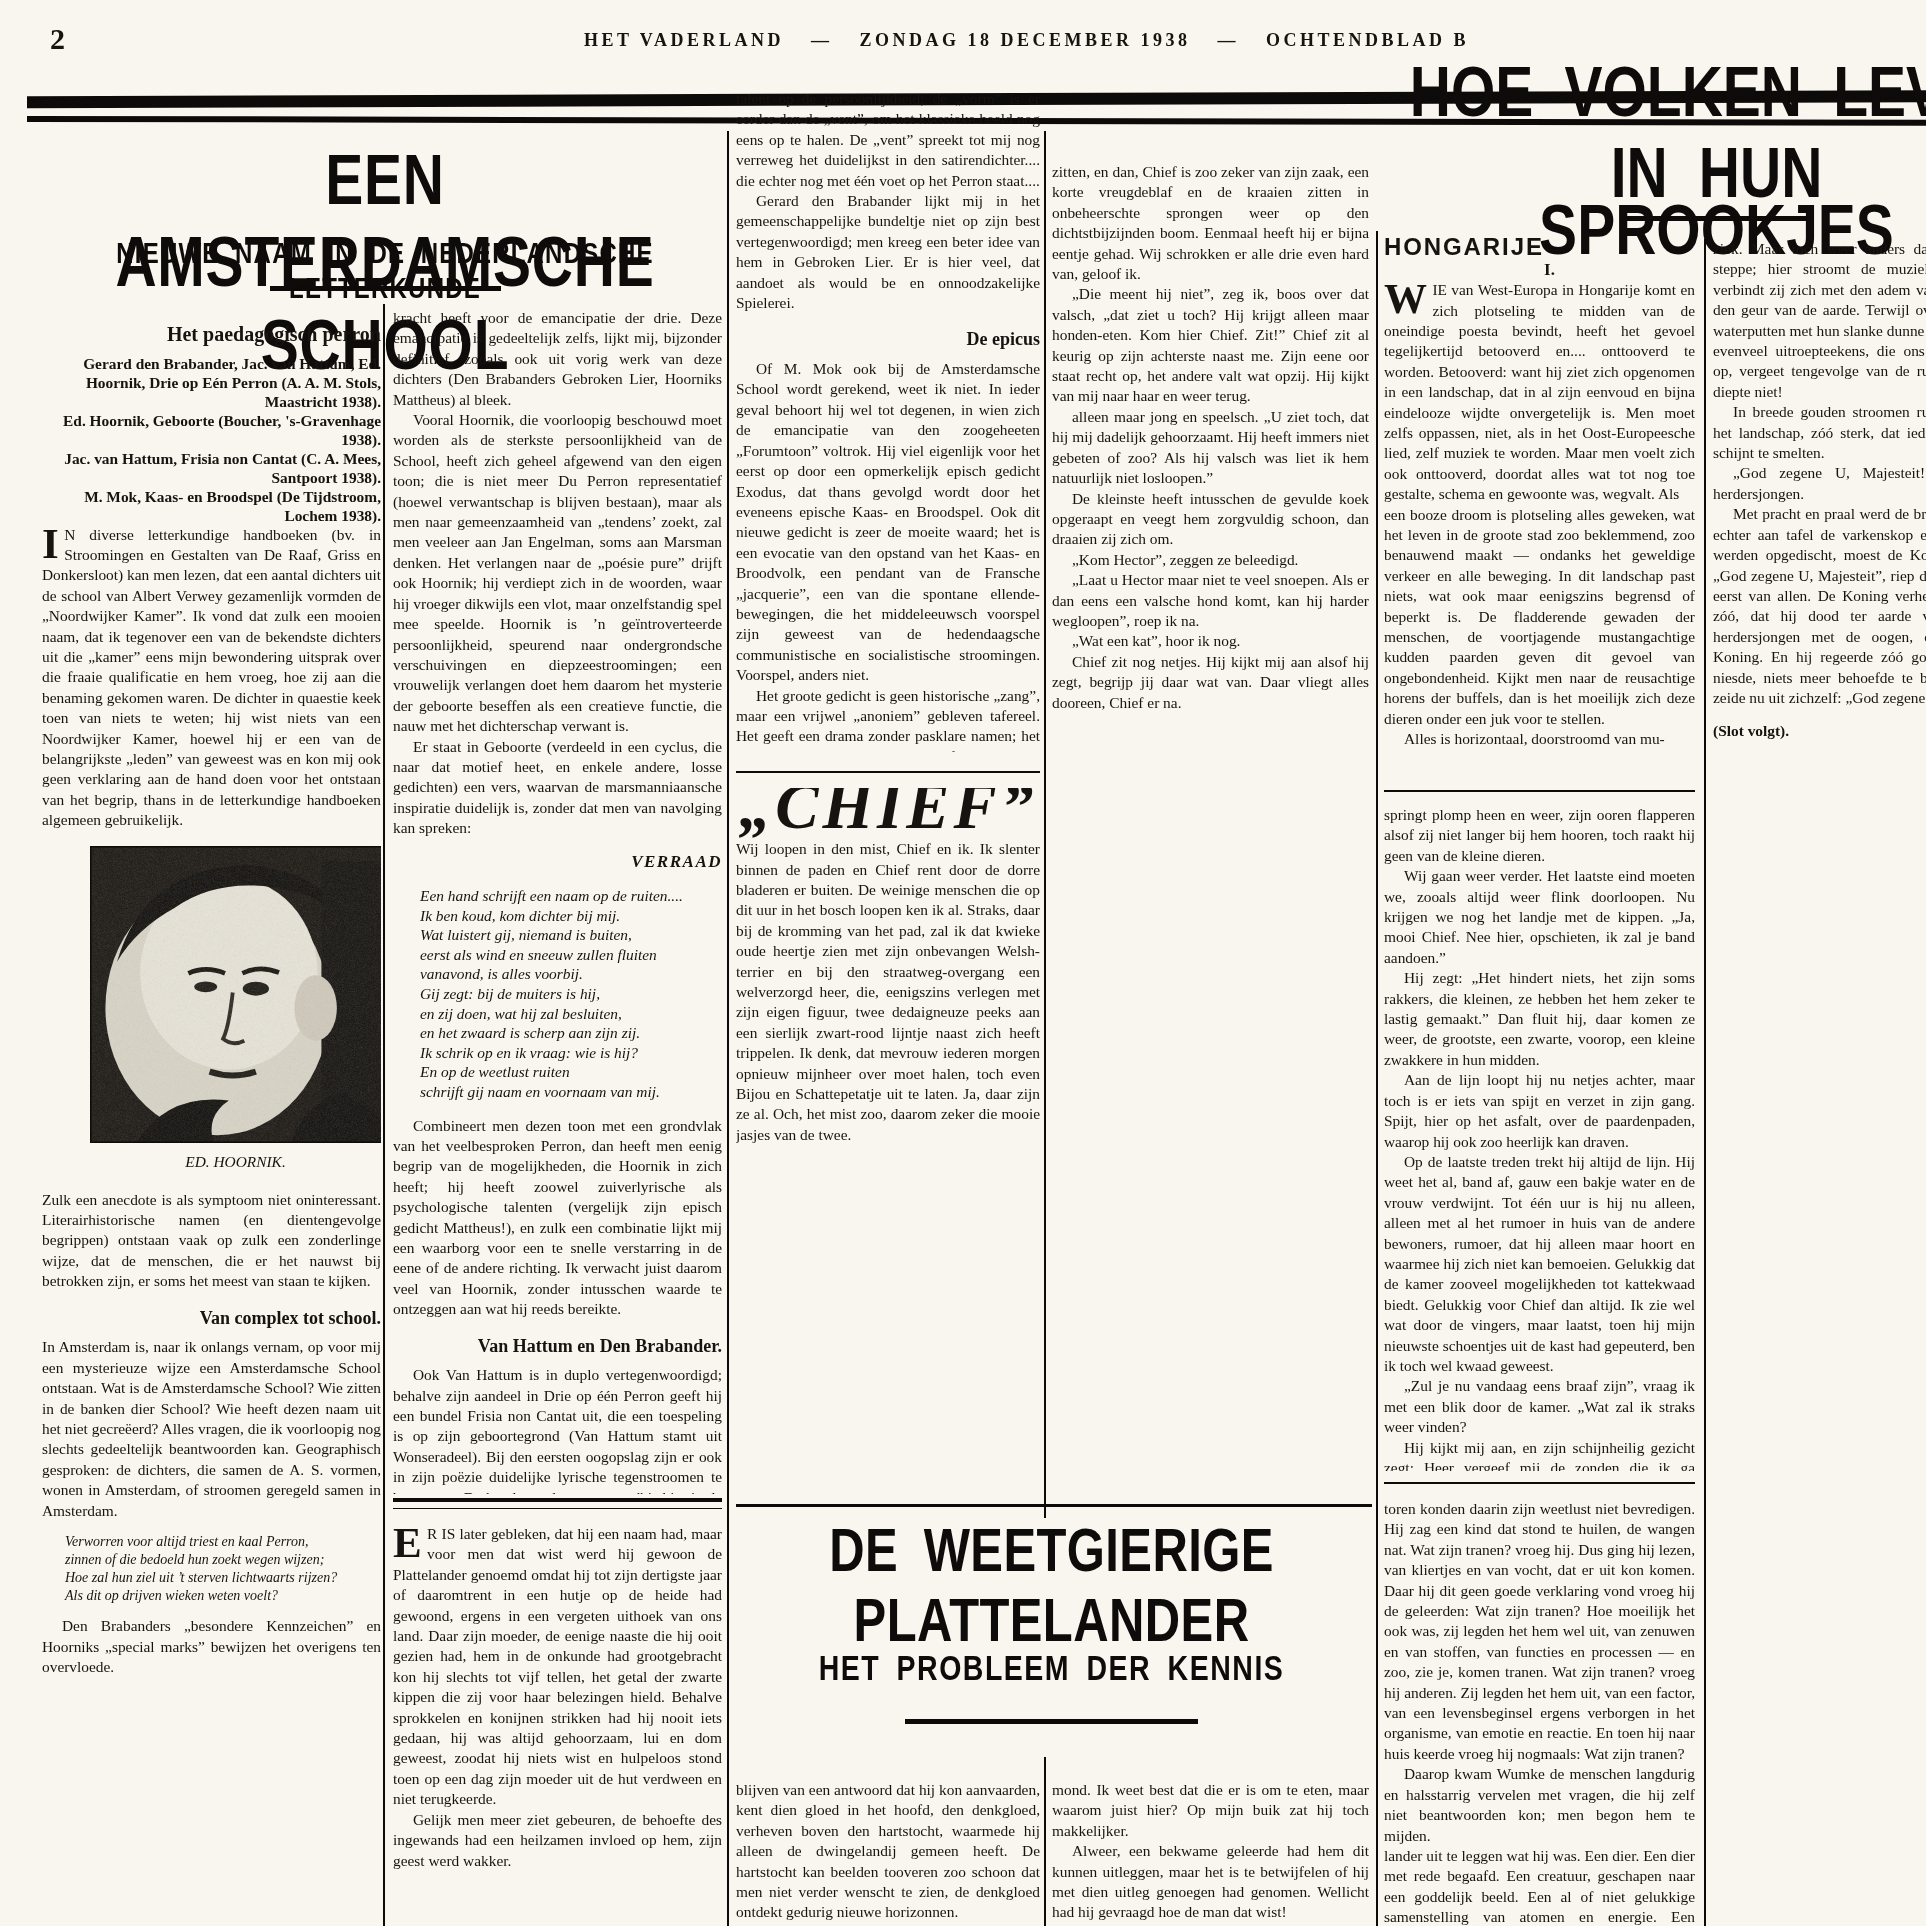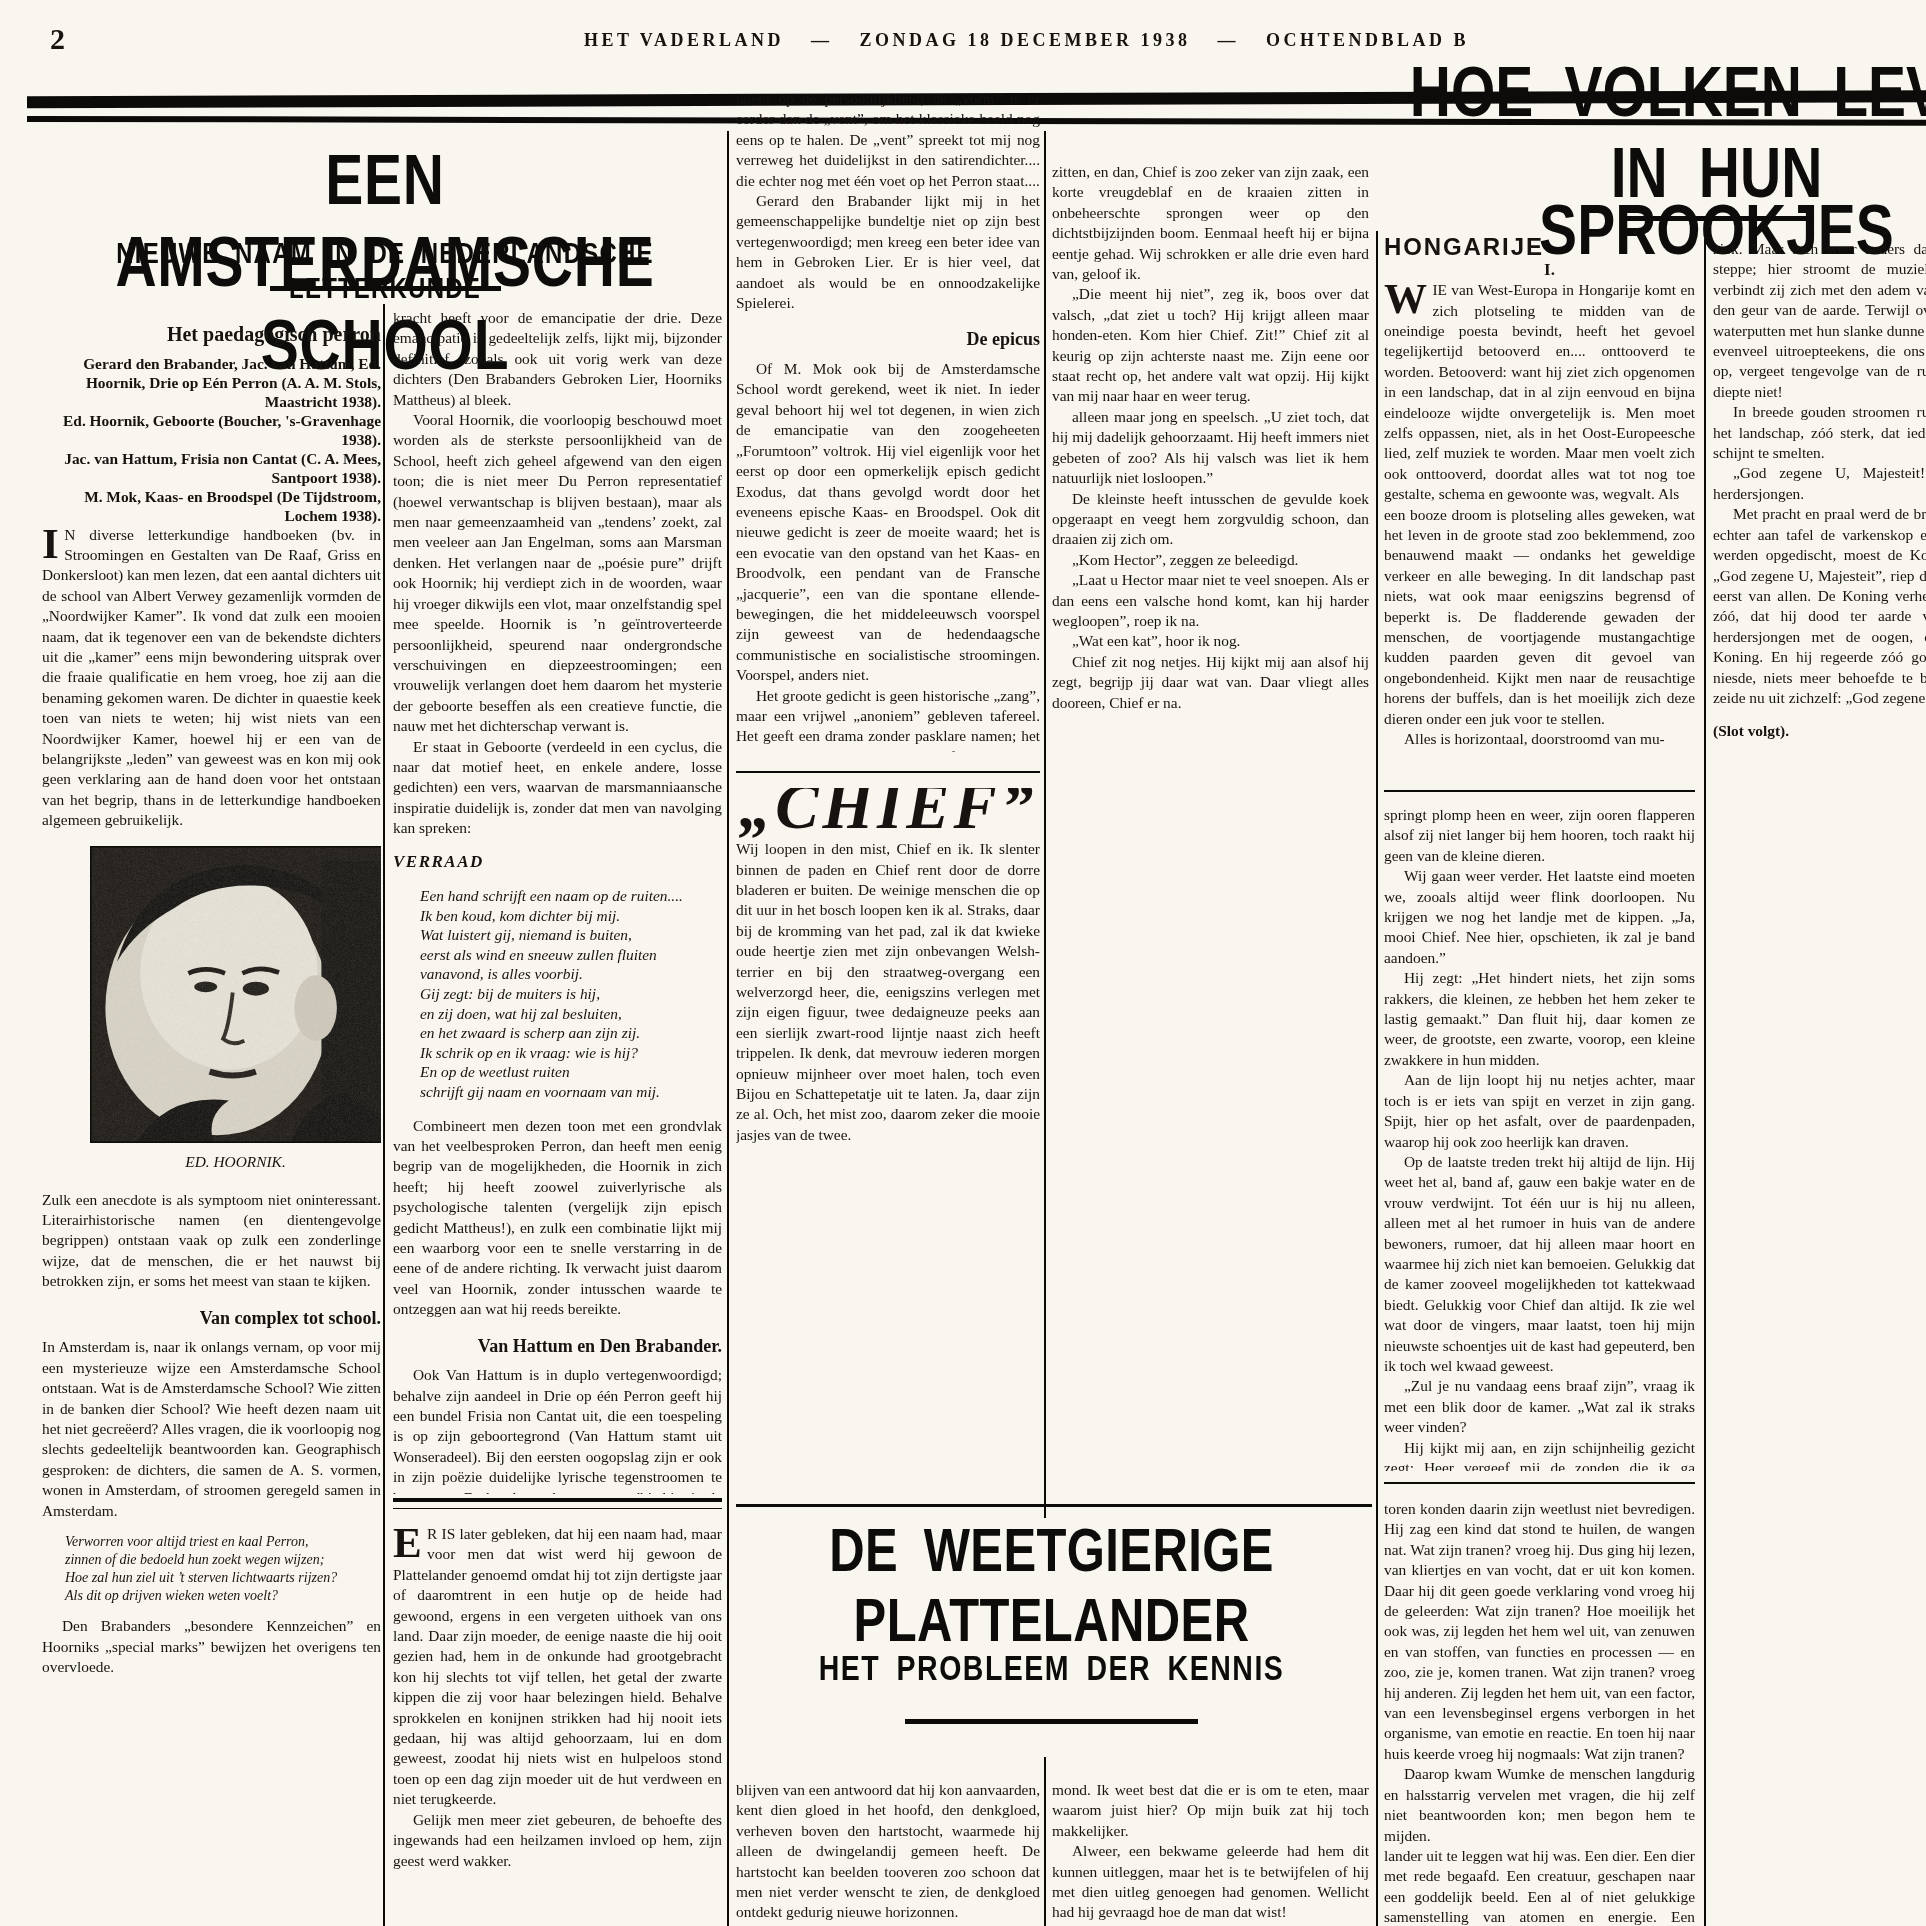--- a/index.html
+++ b/index.html
@@ -24,21 +24,21 @@
            text-align:center;letter-spacing:3.9px;margin:7.7px 0 23px;}
   
   .col{position:absolute;overflow:hidden;font-size:15.4px;line-height:20.4px;text-align:justify;}
   .col p{margin:0;text-indent:20px;}
   .col p.noindent{text-indent:0;}
   .bib{font-weight:bold;margin:0 0 8.5px 49px;text-indent:0;line-height:19px;text-align:right;}
   .subhead{font-weight:bold;font-size:18px;margin:16px 0 9.2px;text-indent:0;text-align:right;}
   .subhead.big{font-size:20px;}
   .dropcap{float:left;font-size:43px;line-height:34px;font-weight:bold;padding:2.3px 5.4px 0 0;}
   .poem{font-style:italic;margin:14px 0 14px 27px;line-height:19.6px;}
-  .poemtitle{font-style:italic;font-weight:bold;text-align:left;margin:13px 0 10px;font-size:17px;letter-spacing:1.5px;}
+  .poemtitle{font-style:italic;font-weight:bold;text-align:right;margin:13px 0 10px;font-size:17px;letter-spacing:1.5px;}
   .verse{font-style:italic;margin:11.6px 0 11.6px 23px;font-size:14px;line-height:18px;}
   .bylinerow{display:flex;justify-content:space-between;font-weight:bold;margin-top:13px;}
   .hong-head{font-family:"Liberation Sans",sans-serif;font-weight:bold;font-size:24px;letter-spacing:1.9px;margin:0 0 2.3px;text-align:left;}
   .roman{text-align:center;font-weight:bold;font-size:17px;margin:3.9px 0 11.6px;text-indent:0;}
   
   .photo-wrap{margin:15.4px 0 3.9px;padding-left:48px;}
   .photo{width:324px;height:297px;display:block;}
   .caption{font-style:italic;text-align:center;margin:8.5px 0 17.7px;font-size:15.4px;text-indent:0;}
 </style>
 </head>

